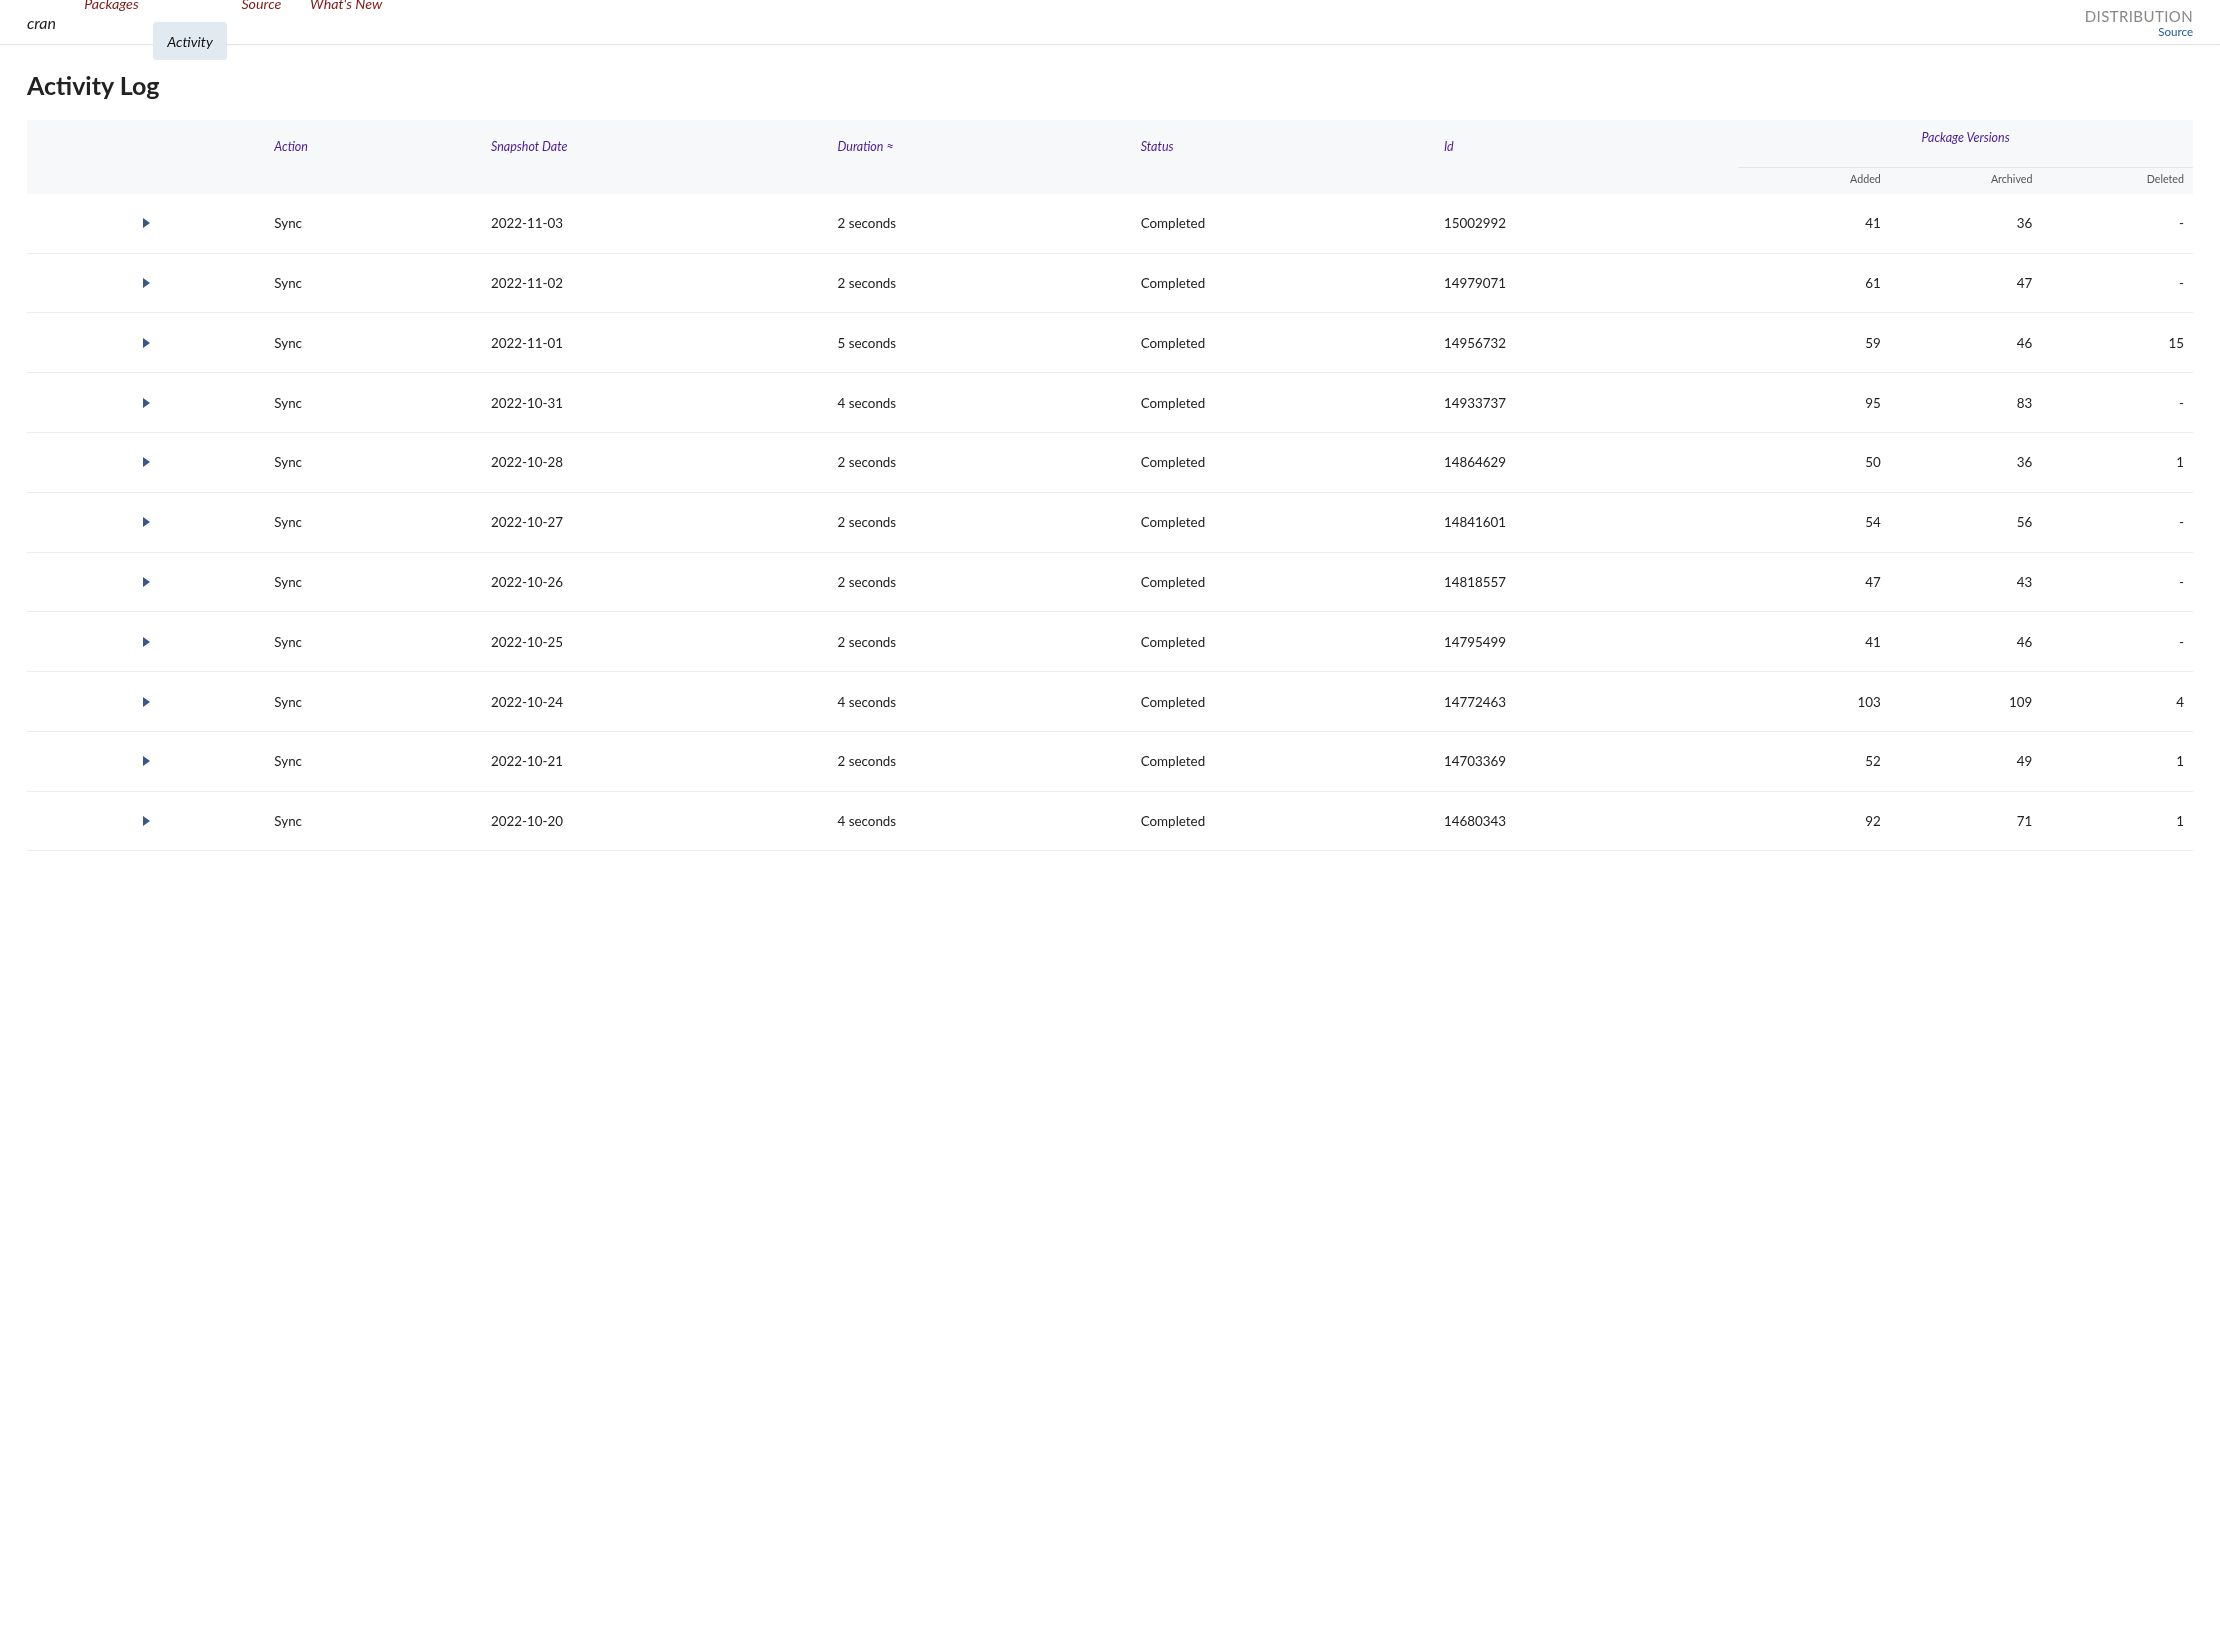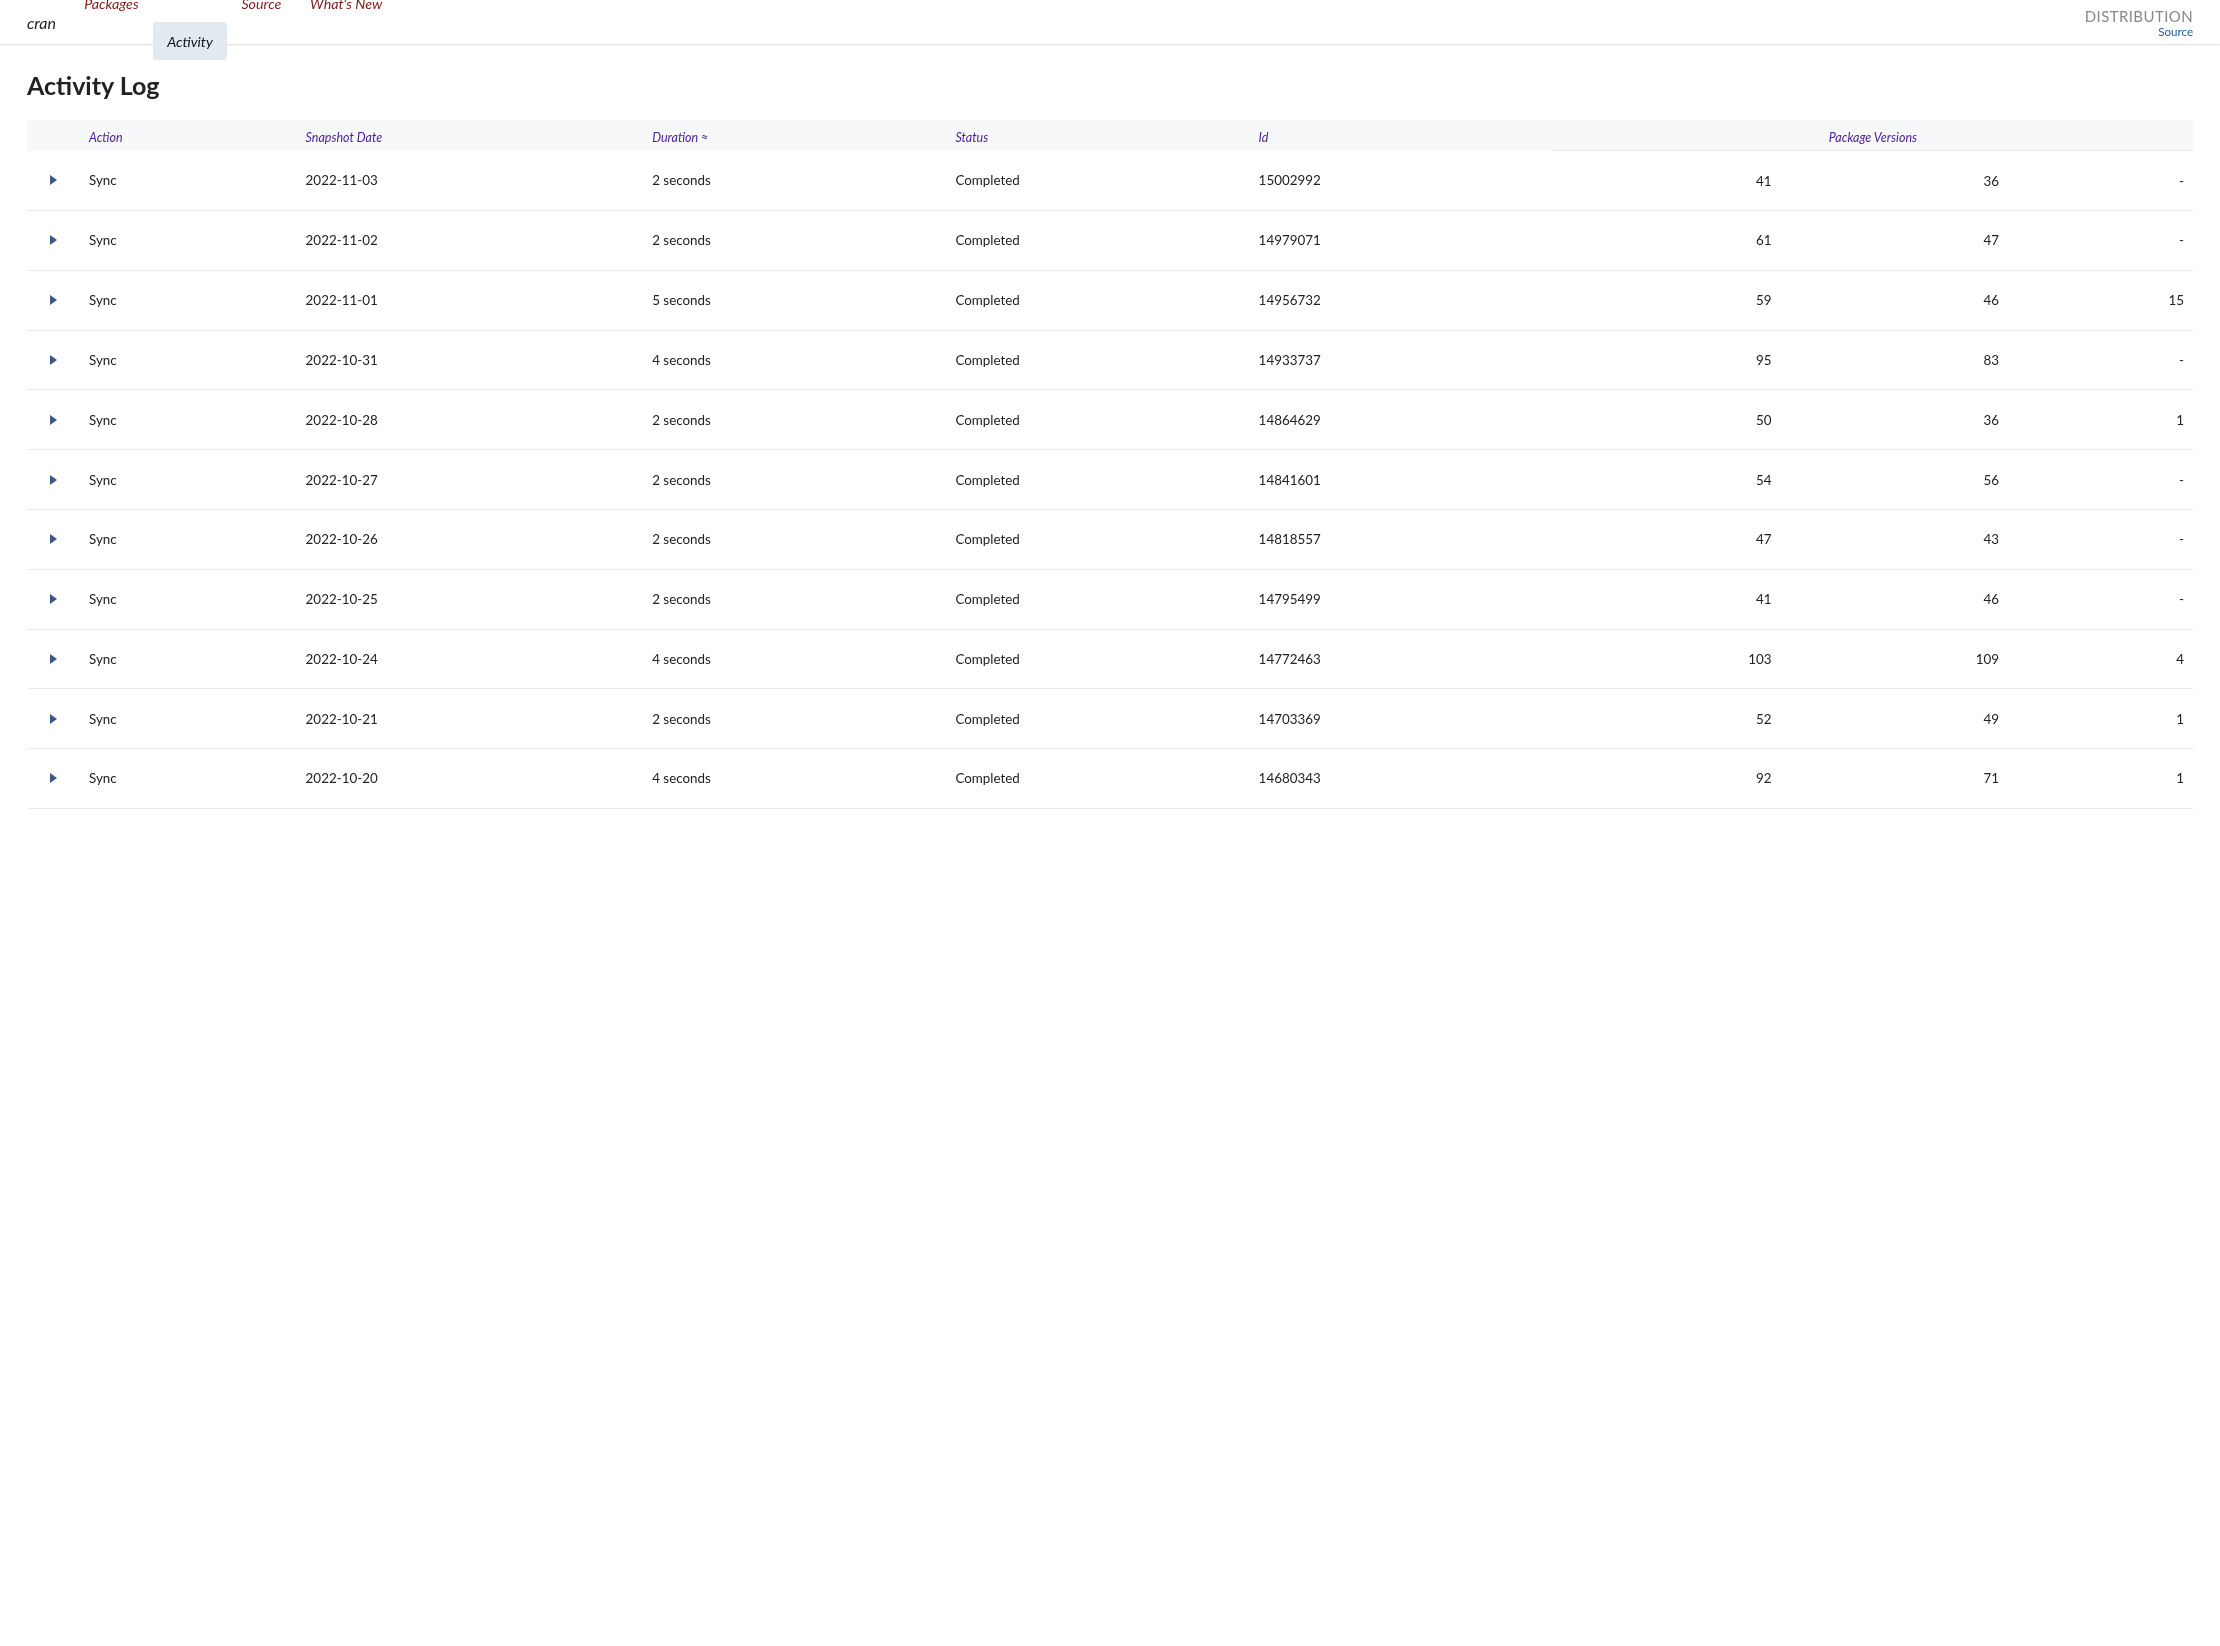--- a/index.html
+++ b/index.html
@@ -57,21 +57,21 @@
       padding: 10.7px 9px 5.3px 9px;
       text-align: left;
       font-weight: 400;
       font-size: 12.5px;
       color: #4c1d95;
       font-style: italic;
     }
     thead tr.header-row-1 th.pv-group {
       text-align: center;
       border-bottom: 0.9px solid #e5e5e5;
-      padding-bottom: 5px;
+      padding-bottom: 22px;
     }
     thead tr.header-row-2 th {
       padding: 3.6px 9px 9px 9px;
       font-weight: 400;
       font-size: 10.7px;
       color: #555;
       text-align: right;
     }
     thead tr.header-row-2 th:first-child,
     thead tr.header-row-2 th.blank {
@@ -123,20 +123,26 @@
     <thead>
       <tr class="header-row-1">
         <th class="col-expand"></th>
         <th class="col-action">Action</th>
         <th class="col-date">Snapshot Date</th>
         <th class="col-duration">Duration ≈</th>
         <th class="col-status">Status</th>
         <th class="col-id">Id</th>
         <th class="pv-group" colspan="3">Package Versions</th>
       </tr>
+      <tr class="header-row-2">
+        <th class="blank" colspan="6"></th>
+        <th class="col-added">Added</th>
+        <th class="col-archived">Archived</th>
+        <th class="col-deleted">Deleted</th>
+      </tr>
     </thead>
     <tbody id="table-body">
         <tr>
           <td class="expand-cell"><span class="expand-icon"></span></td>
           <td>Sync</td>
           <td>2022-11-03</td>
           <td>2 seconds</td>
           <td>Completed</td>
           <td>15002992</td>
           <td class="num">41</td>

